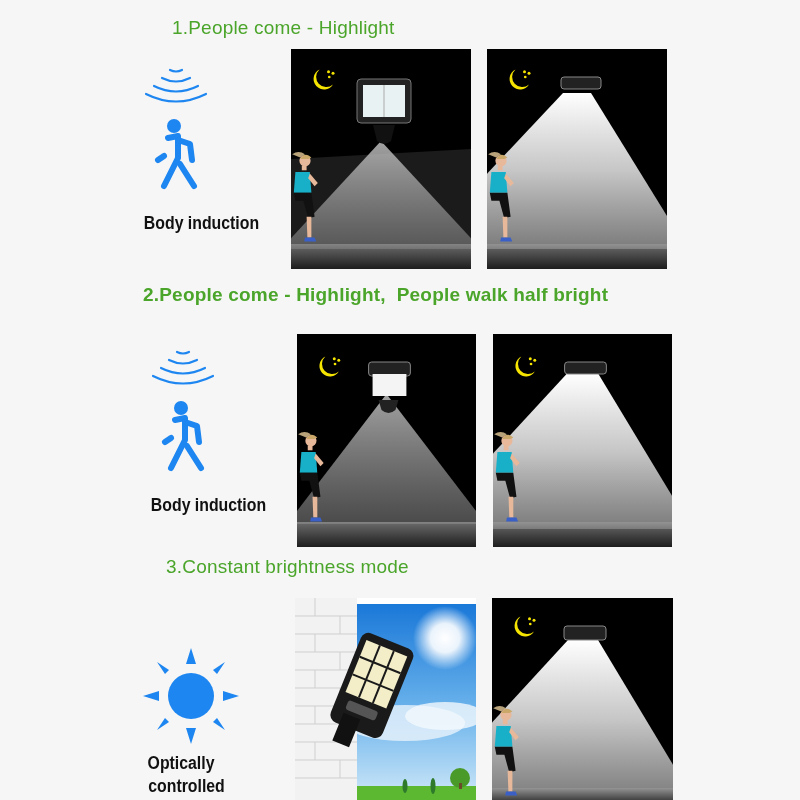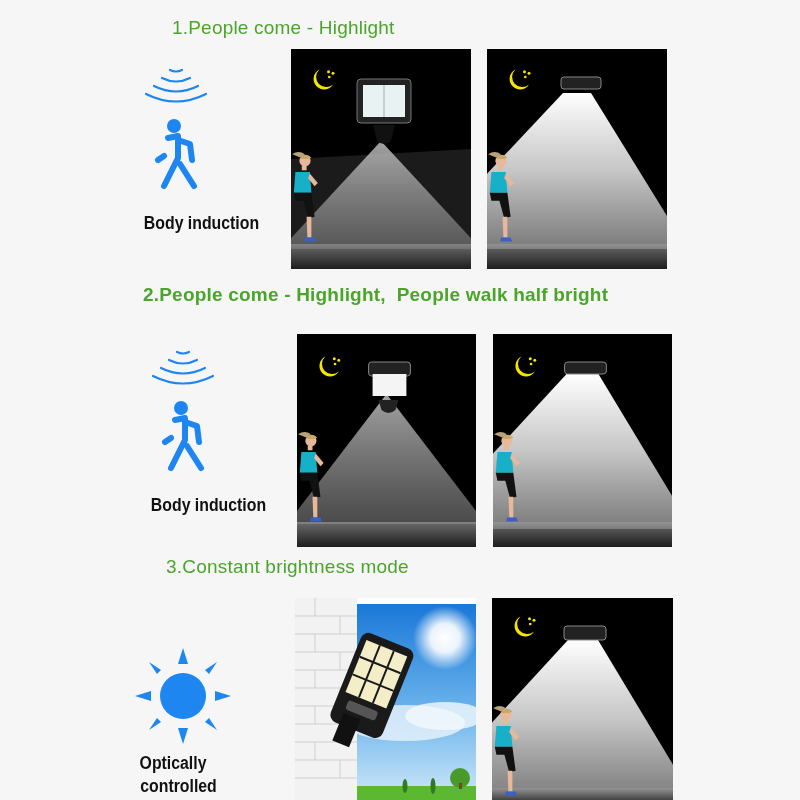--- a/index.html
+++ b/index.html
@@ -147,21 +147,21 @@
     <path d="M74 40 L106 40 L185 170 L185 195 L-5 195 L-5 125Z" fill="url(#beamBright)"></path>
     <rect x="0" y="188" width="180" height="25" fill="url(#floorGrad)" opacity="0.7"></rect>
     <use href="#moonStars" x="18" y="20" width="30" height="26"></use>
     <rect x="72" y="28" width="42" height="12" rx="3" fill="#222" stroke="#888"></rect>
     <use href="#runner" x="-2" y="90" width="32" height="115"></use>
   </svg>
 </div>
 
 <div class="heading" style="left:140px;top:556px;margin-left:26px;">3.Constant brightness mode</div>
 
-<div class="feature" style="left:135px;top:648px;width:130px;">
+<div class="feature" style="left:143px;top:648px;width:130px;">
   <svg width="96" height="96" viewBox="0 0 96 96">
     <circle cx="48" cy="48" r="23" fill="#1e86f0"></circle>
     <g fill="#1e86f0">
       <polygon points="48,0 43,16 53,16"></polygon>
       <polygon points="48,96 43,80 53,80"></polygon>
       <polygon points="0,48 16,43 16,53"></polygon>
       <polygon points="96,48 80,43 80,53"></polygon>
       <polygon points="14,14 26,22 22,26"></polygon>
       <polygon points="82,14 74,26 70,22"></polygon>
       <polygon points="14,82 22,70 26,74"></polygon>

